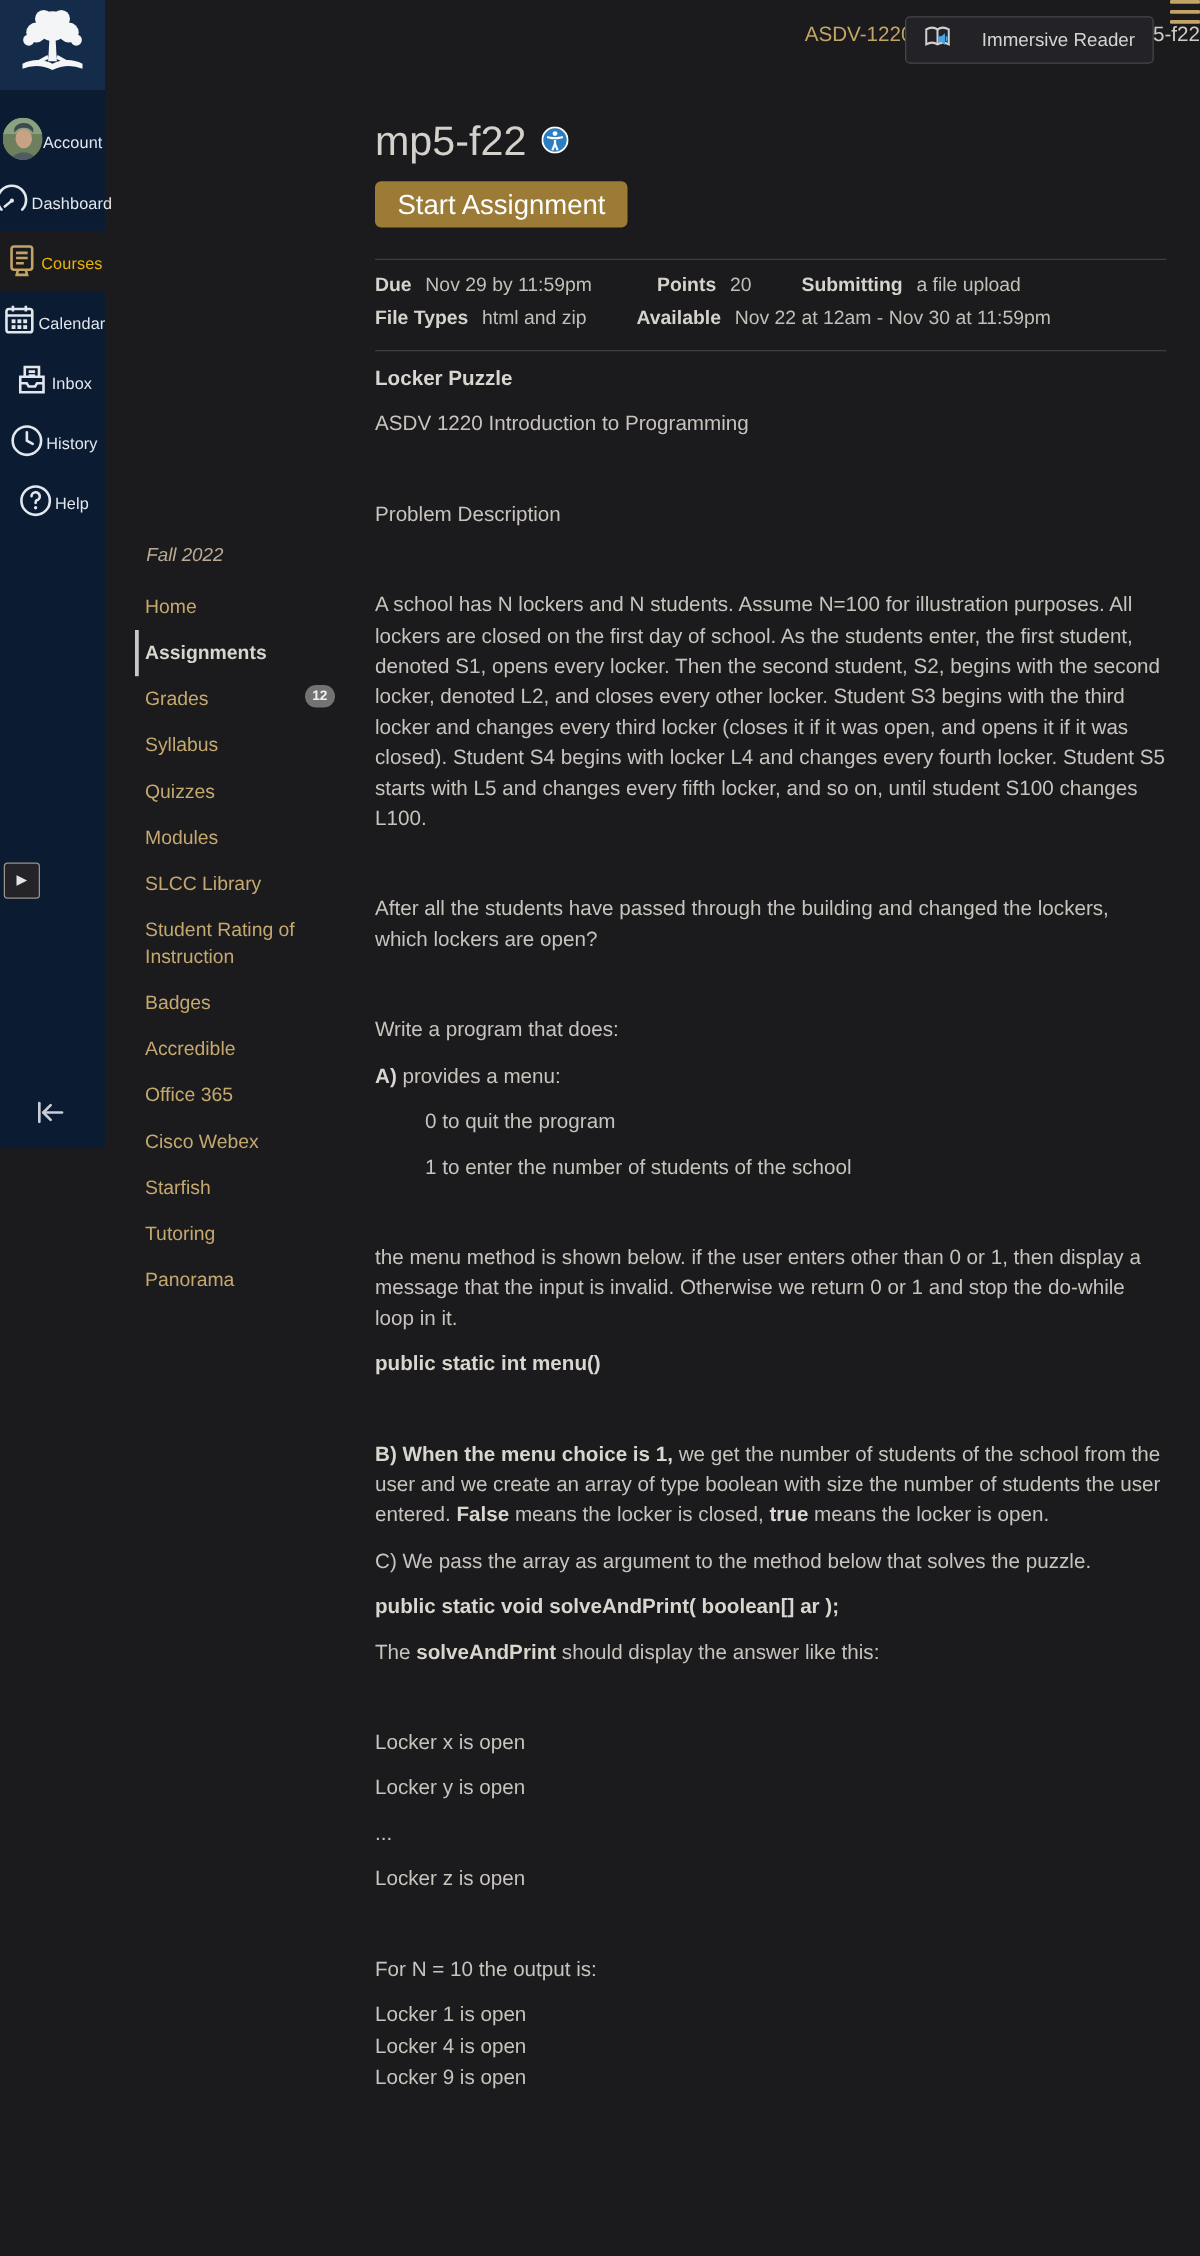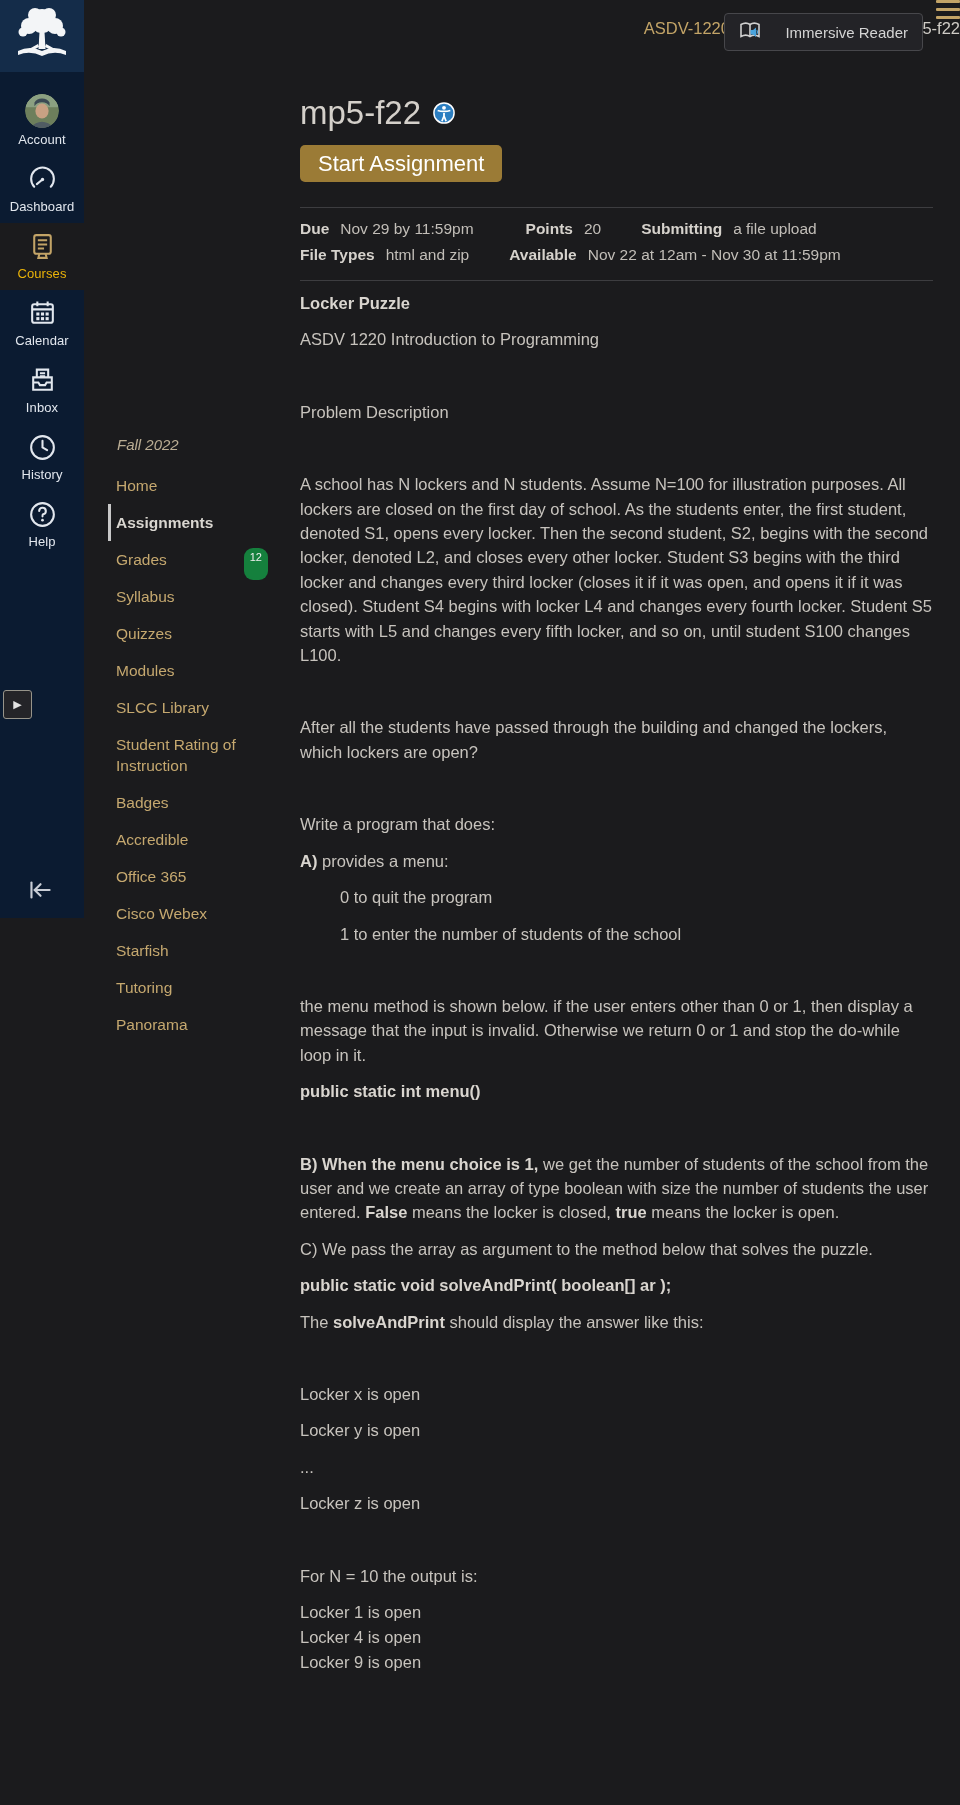--- a/index.html
+++ b/index.html
@@ -15,21 +15,21 @@
   .global-nav {
     position:absolute; left:0; top:0; width:84px; height:918px;
     background:#0b1b31;
   }
   .logo-box {
     width:84px; height:72px; background:#142c49;
     display:flex; align-items:center; justify-content:center; cursor:pointer;
   }
   .gn-list { list-style:none; margin-top:14px; }
   .gn-item {
-    display:flex; flex-direction:column; align-items:center; justify-content:center;
+    display:flex; flex-direction:row; align-items:center; justify-content:center;
     padding:8px 2px 9px; cursor:pointer; color:#e2e7ee;
   }
   .gn-item .gn-label { font-size:13px; margin-top:4px; letter-spacing:.1px; }
   .gn-item.active { background:#1b1b1d; color:#eab308; }
   .gn-item svg { display:block; }
   .avatar-wrap { width:34px; height:34px; border-radius:50%; overflow:hidden; }
 
   .expand-btn {
     position:absolute; left:3px; top:690px; width:29px; height:29px;
     background:#242428; border:1px solid #97948a; border-radius:3px;
@@ -65,22 +65,22 @@
   .cn-list li {
     position:relative; font-size:15.5px; line-height:21px; color:#c5a86f;
     padding:8px 0 8px 8px; cursor:pointer;
   }
   .cn-list li.active {
     color:#d9d6d0; font-weight:bold;
     border-left:3px solid #c8c8c8; padding-left:5px;
   }
   .cn-badge {
     position:absolute; right:2px; top:7px;
-    background:#15803d; color:#efefef; font-size:11px; font-weight:normal;
-    line-height:12px; padding:3px 6px 17px; border-radius:9px;
+    background:#737373; color:#efefef; font-size:11px; font-weight:bold;
+    line-height:12px; padding:3px 6px 3px; border-radius:9px;
   }
 
   
   .content {
     position:absolute; left:300px; top:95px; width:633px;
     color:#c7c3bd; font-size:16.5px; line-height:24.4px;
   }
   .asg-title-row { display:flex; align-items:center; gap:12px; }
   .asg-title { font-size:33px; line-height:36px; font-weight:normal; color:#d4d0ca; }
   .a11y-icon { margin-top:6px; cursor:pointer; }

